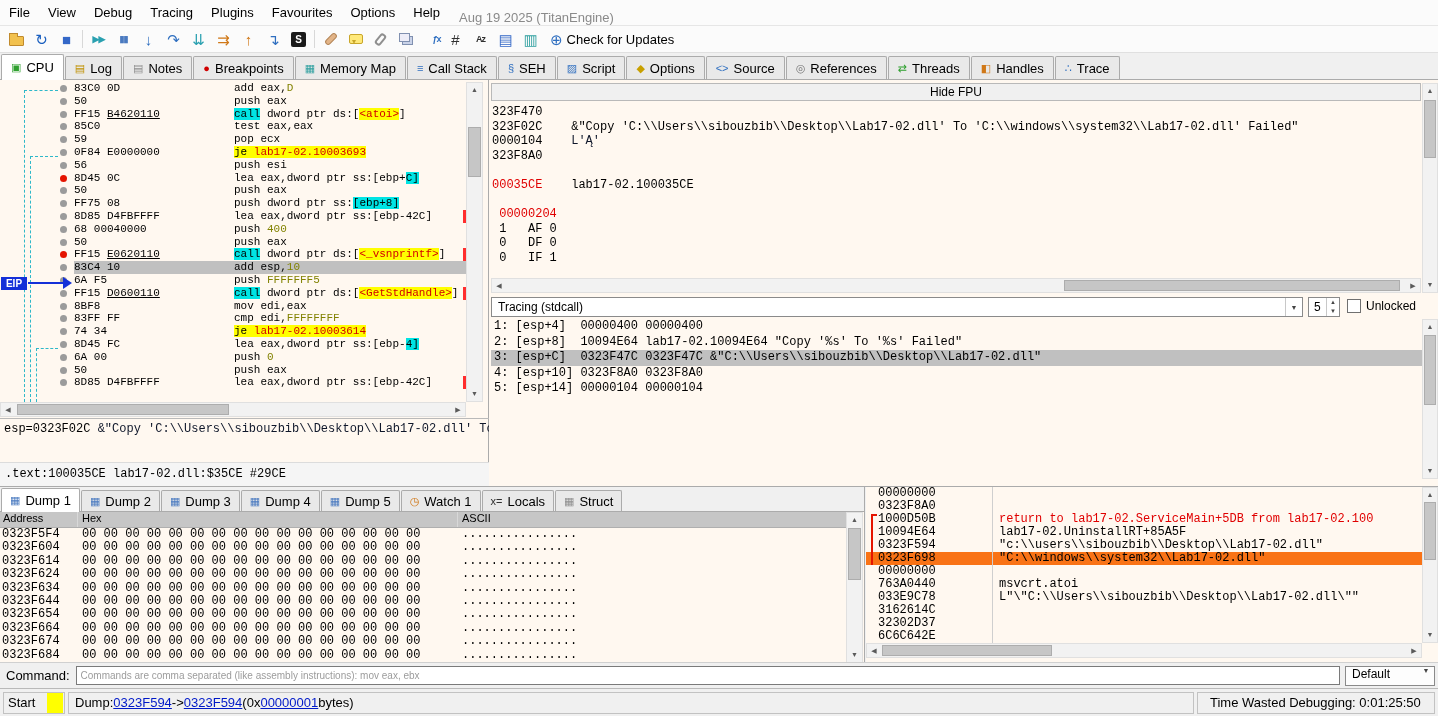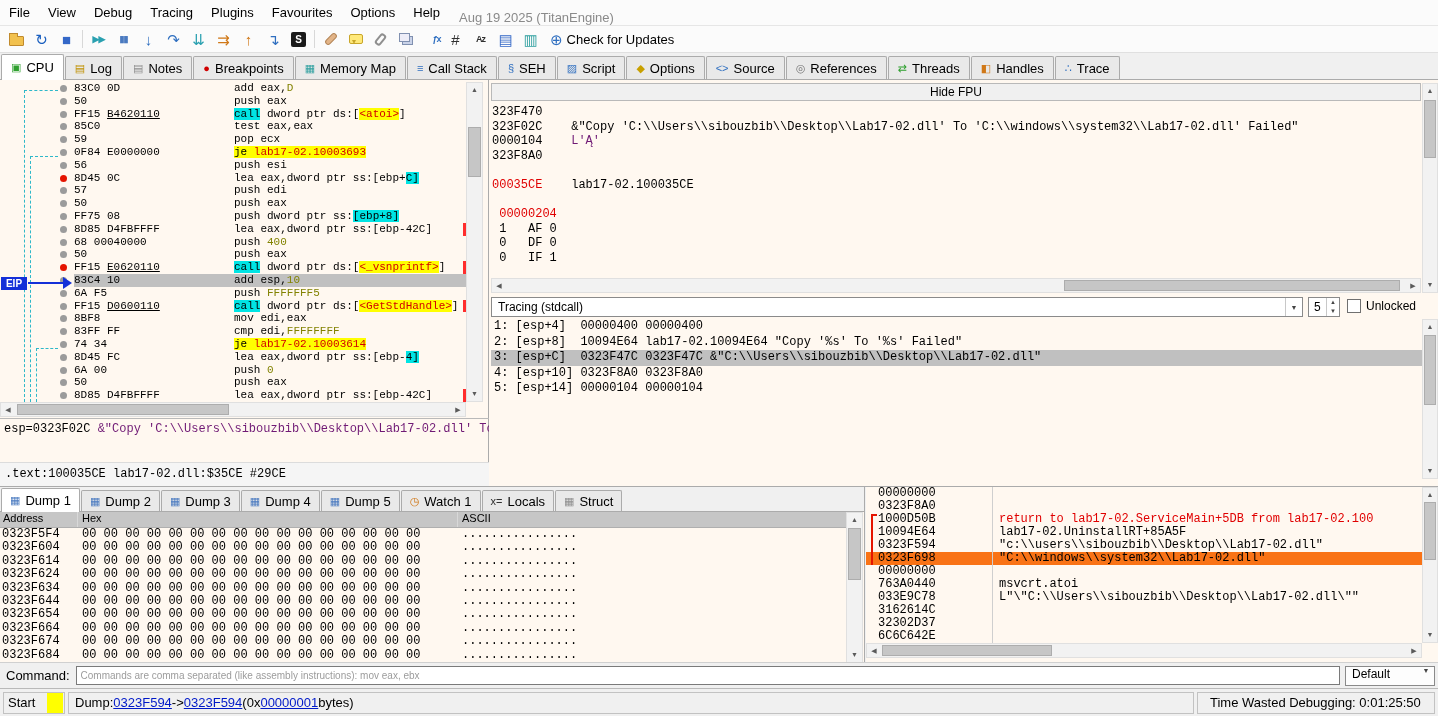--- a/index.html
+++ b/index.html
@@ -50,21 +50,21 @@
 .drow.sel .bytes,.drow.sel .ins{background:#C0C0C0}
 .cutbar{position:absolute;right:0;top:0;width:3px;height:100%;background:#FF2D2D}
 .c-imm{color:#828200}
 .c-call{background:#00E4E4}
 .c-hl{background:#00E4E4}
 .c-jmp{background:#FFFF00}
 .c-sym{color:#D10000;background:#FFFF00}
 .c-u{text-decoration:underline}
 .c-k{color:#000}
 .c-r{color:#E00000}
-.c-g{color:#701a75}
+.c-g{color:#0f172a}
 .c-link{color:#0019C8;text-decoration:underline}
 .jl{position:absolute}
 .jh{border-top:1px dashed #2EB8C9}
 .jv{border-left:1px dashed #2EB8C9}
 .eip-label{position:absolute;left:1px;top:197px;width:26px;height:13px;background:#1430D8;color:#FFF;font-size:10px;font-weight:bold;text-align:center;line-height:13px}
 .eip-line{position:absolute;left:28px;top:202px;width:36px;height:2px;background:#1430D8}
 .eip-head{position:absolute;left:63px;top:197px;width:0;height:0;border-left:9px solid #1430D8;border-top:6px solid transparent;border-bottom:6px solid transparent}
 .infobox{position:absolute;left:0;top:338px;width:489px;height:44px;border-top:1px solid #B9B9B9;padding:3px 4px;font-size:12px;white-space:pre;overflow:hidden}
 .dstatus{position:absolute;left:0;top:382px;width:489px;height:24px;background:#F5F5F5;border-top:1px solid #DCDCDC;padding:4px 5px;font-size:12px;white-space:pre;overflow:hidden}
 
@@ -301,21 +301,20 @@
 
       <div id="disasm-rows" class="disasm-rows">
           <div class="drow"><div class="gut"><span class="dot"></span></div><div class="bytes"><span>83C0 0D</span></div><div class="ins"><span>add eax,</span><span class="c-imm">D</span></div></div>
           <div class="drow"><div class="gut"><span class="dot"></span></div><div class="bytes"><span>50</span></div><div class="ins"><span>push eax</span></div></div>
           <div class="drow"><div class="gut"><span class="dot"></span></div><div class="bytes"><span>FF15 </span><span class="c-u">B4620110</span></div><div class="ins"><span class="c-call">call</span><span> dword ptr ds:[</span><span class="c-sym">&lt;atoi&gt;</span><span>]</span></div></div>
           <div class="drow"><div class="gut"><span class="dot"></span></div><div class="bytes"><span>85C0</span></div><div class="ins"><span>test eax,eax</span></div></div>
           <div class="drow"><div class="gut"><span class="dot"></span></div><div class="bytes"><span>59</span></div><div class="ins"><span>pop ecx</span></div></div>
           <div class="drow"><div class="gut"><span class="dot"></span></div><div class="bytes"><span>0F84 E0000000</span></div><div class="ins"><span class="c-jmp">je </span><span class="c-sym">lab17-02.10003693</span></div></div>
           <div class="drow"><div class="gut"><span class="dot"></span></div><div class="bytes"><span>56</span></div><div class="ins"><span>push esi</span></div></div>
           <div class="drow"><div class="gut"><span class="dot red"></span></div><div class="bytes"><span>8D45 0C</span></div><div class="ins"><span>lea eax,dword ptr ss:[ebp+</span><span class="c-hl">C]</span></div></div>
-          <div class="drow"><div class="gut"><span class="dot"></span></div><div class="bytes"><span>57</span></div><div class="ins"><span>push edi</span></div></div>
           <div class="drow"><div class="gut"><span class="dot"></span></div><div class="bytes"><span>50</span></div><div class="ins"><span>push eax</span></div></div>
           <div class="drow"><div class="gut"><span class="dot"></span></div><div class="bytes"><span>FF75 08</span></div><div class="ins"><span>push dword ptr ss:</span><span class="c-hl">[ebp+8]</span></div></div>
           <div class="drow"><div class="gut"><span class="dot"></span></div><div class="bytes"><span>8D85 D4FBFFFF</span></div><div class="ins"><span>lea eax,dword ptr ss:[ebp-42C]</span><span class="cutbar"></span></div></div>
           <div class="drow"><div class="gut"><span class="dot"></span></div><div class="bytes"><span>68 00040000</span></div><div class="ins"><span>push </span><span class="c-imm">400</span></div></div>
           <div class="drow"><div class="gut"><span class="dot"></span></div><div class="bytes"><span>50</span></div><div class="ins"><span>push eax</span></div></div>
           <div class="drow"><div class="gut"><span class="dot red"></span></div><div class="bytes"><span>FF15 </span><span class="c-u">E0620110</span></div><div class="ins"><span class="c-call">call</span><span> dword ptr ds:[</span><span class="c-sym">&lt;_vsnprintf&gt;</span><span>]</span><span class="cutbar"></span></div></div>
           <div class="drow sel"><div class="gut"><span class="dot"></span></div><div class="bytes"><span>83C4 10</span></div><div class="ins"><span>add esp,</span><span class="c-imm">10</span></div></div>
           <div class="drow"><div class="gut"><span class="dot"></span></div><div class="bytes"><span>6A F5</span></div><div class="ins"><span>push </span><span class="c-imm">FFFFFFF5</span></div></div>
           <div class="drow"><div class="gut"><span class="dot"></span></div><div class="bytes"><span>FF15 </span><span class="c-u">D0600110</span></div><div class="ins"><span class="c-call">call</span><span> dword ptr ds:[</span><span class="c-sym">&lt;GetStdHandle&gt;</span><span>]</span><span class="cutbar"></span></div></div>
           <div class="drow"><div class="gut"><span class="dot"></span></div><div class="bytes"><span>8BF8</span></div><div class="ins"><span>mov edi,eax</span></div></div>

